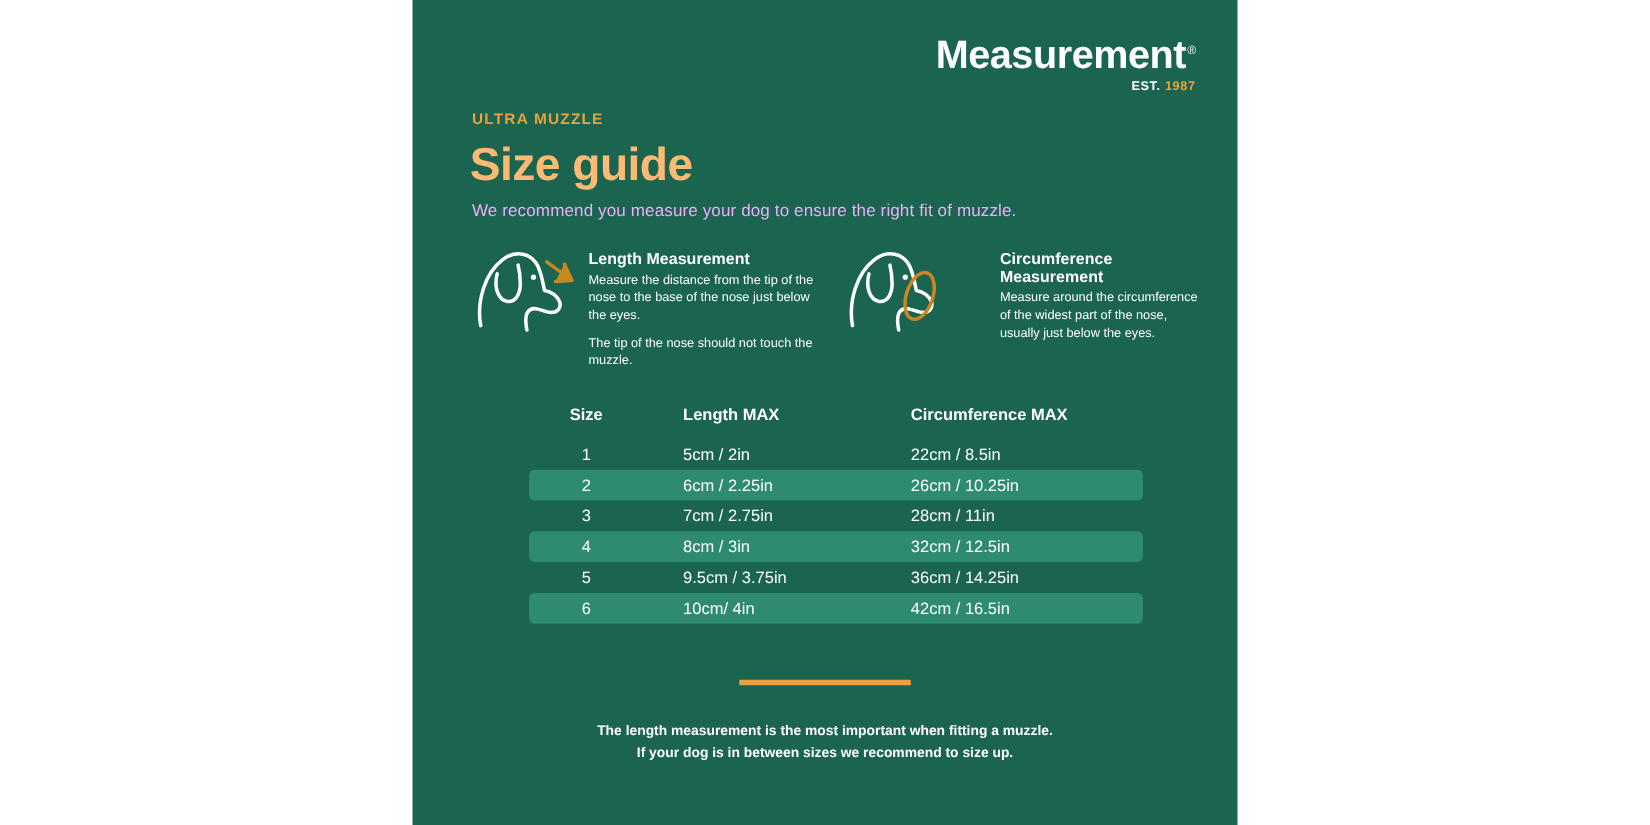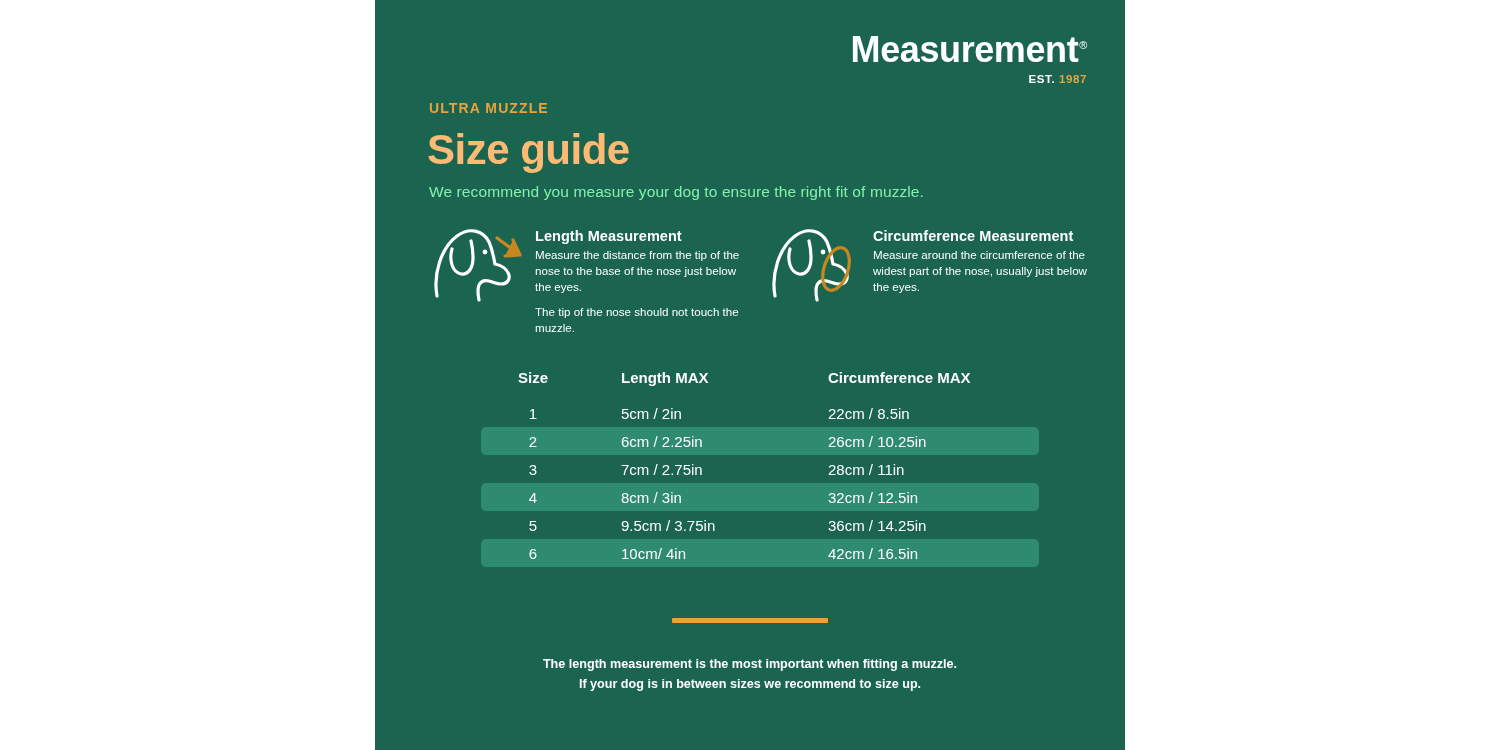--- a/index.html
+++ b/index.html
@@ -84,32 +84,32 @@
     font-size: 42px;
     font-weight: bold;
     color: #fdba74;
     letter-spacing: -0.5px;
   }
   .subtitle {
     position: absolute;
     left: 54px;
     top: 183px;
     font-size: 15.5px;
-    color: #86efac;
+    color: #f0abfc;
     letter-spacing: 0.1px;
   }
 
   
   .measure {
     position: absolute;
     display: flex;
     align-items: flex-start;
   }
   .measure-length { left: 52px; top: 218px; width: 325px; }
-  .measure-circ   { left: 390px; top: 218px; width: 330px; }
+  .measure-circ   { left: 390px; top: 218px; width: 330px; gap: 36px; }
 
   .dog-figure {
     flex: 0 0 auto;
     width: 100px;
     height: 80px;
     margin-top: 4px;
   }
   .measure-text {
     margin-left: 8px;
     padding-top: 10px;

